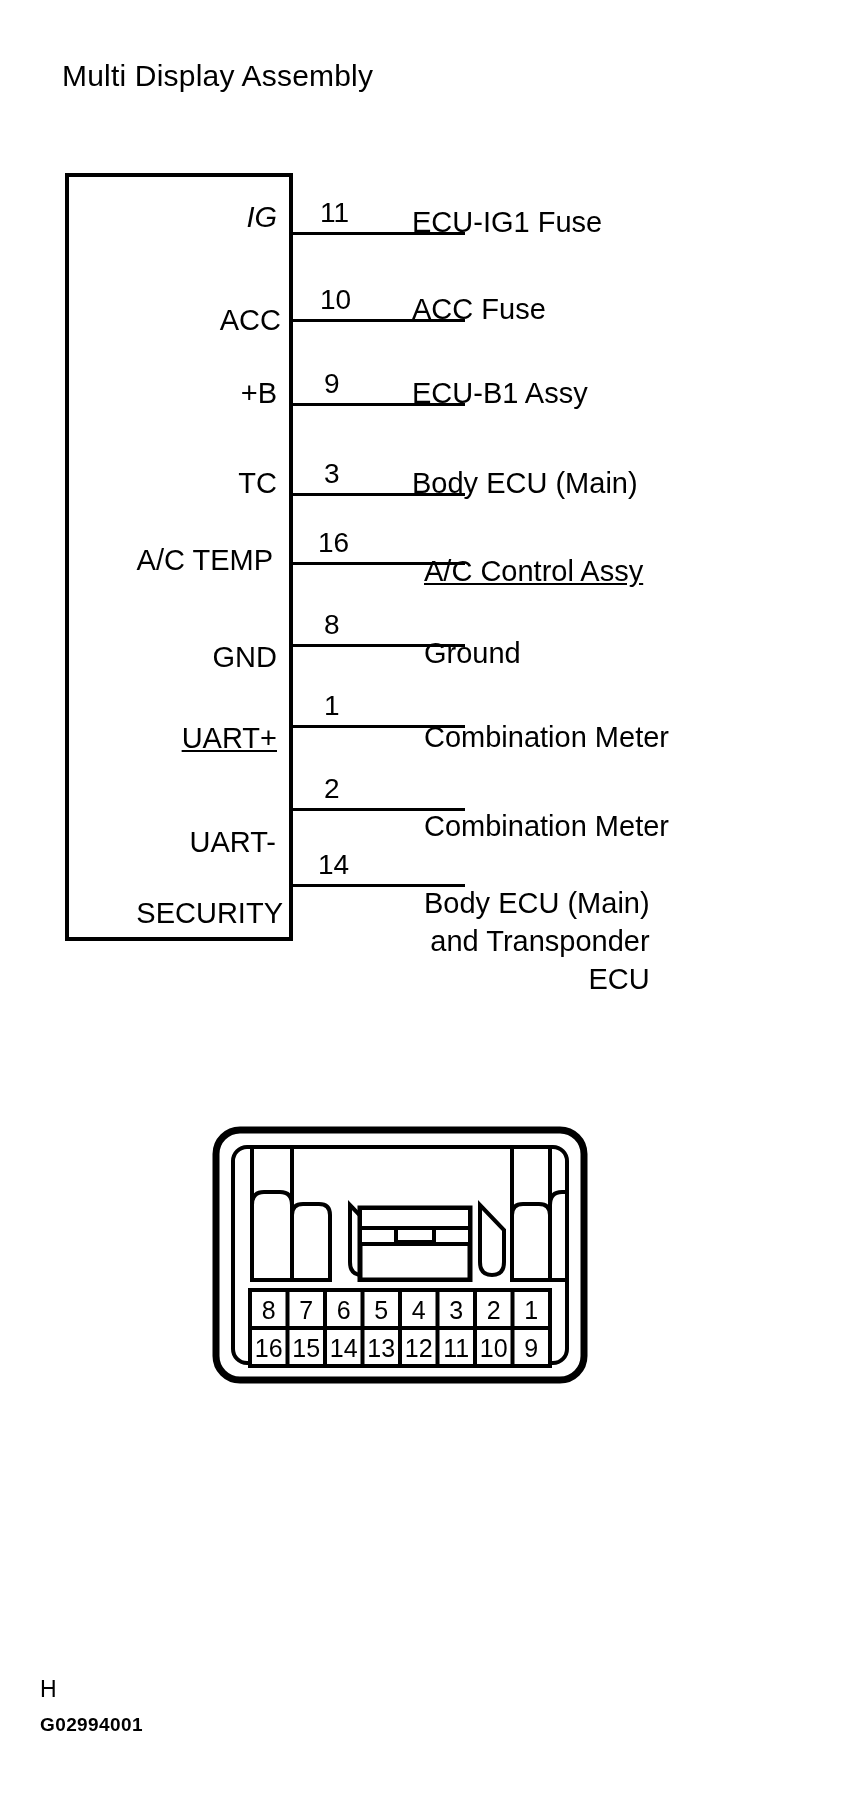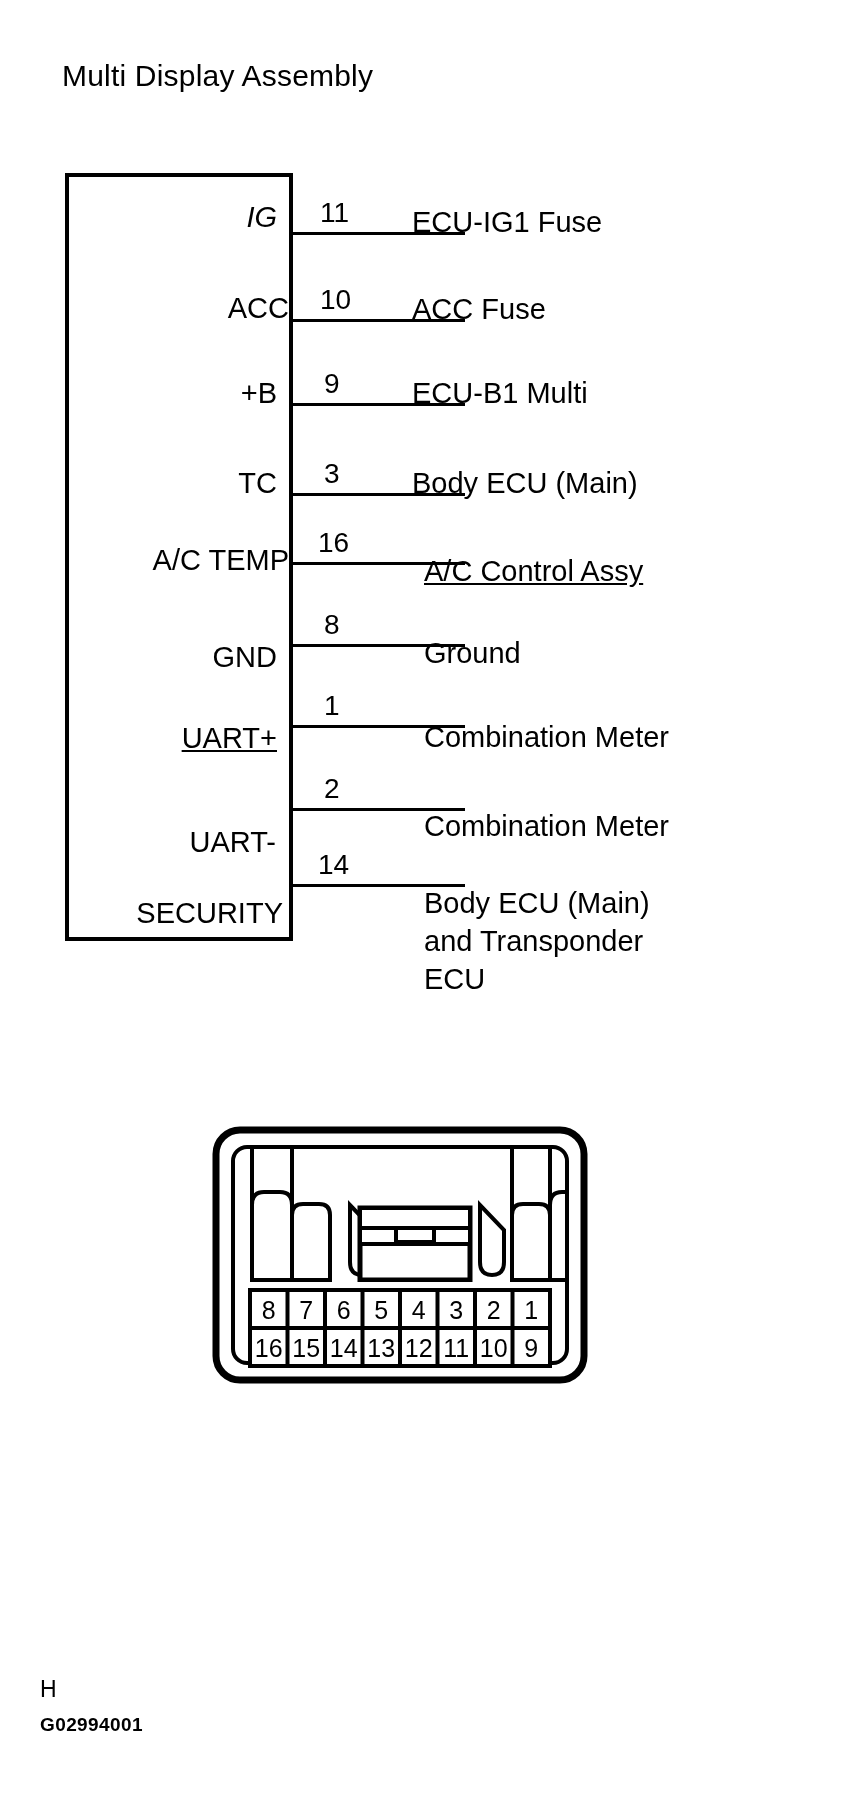--- a/index.html
+++ b/index.html
@@ -67,20 +67,21 @@
     font-size: 28px;
     line-height: 30px;
     white-space: nowrap;
     transform: translateY(-100%);
   }
   .dest {
     position: absolute;
     font-size: 29px;
     line-height: 38px;
     white-space: nowrap;
+    text-align: right;
   }
   .dest.multiline { white-space: pre-line; }
 
   
   #connector {
     position: absolute;
     left: 200px;
     top: 1120px;
     width: 400px;
     height: 270px;
@@ -106,41 +107,41 @@
 </style>
 </head>
 <body>
 
 <div id="page">
 
   <div id="title">Multi Display Assembly</div>
 
   <div id="ecu-block">
     <div class="term-name" style="top:40px;  padding-right:12px;font-style:italic;">IG</div>
-    <div class="term-name" style="top:131px; padding-right:0;">ACC</div>
+    <div class="term-name" style="top:143px; padding-right:8px;">ACC</div>
     <div class="term-name" style="top:216px; padding-right:12px;">+B</div>
     <div class="term-name" style="top:306px; padding-right:12px;">TC</div>
-    <div class="term-name" style="top:383px; padding-right:0px;">A/C TEMP</div>
+    <div class="term-name" style="top:383px; padding-right:16px;">A/C TEMP</div>
     <div class="term-name" style="top:480px; padding-right:12px;">GND</div>
     <div class="term-name" style="top:561px; padding-right:12px;text-decoration:underline;">UART+</div>
     <div class="term-name" style="top:633px; padding-right:13px;margin-top:32px;">UART-</div>
     <div class="term-name" style="top:736px; padding-right:6px;">SECURITY</div>
   </div>
 
   <div class="lead" style="top:232px;"></div>
   <div class="pin-no" style="left:320px; top:228px;">11</div>
   <div class="dest" style="left:412px; top:203px;">ECU-IG1  Fuse</div>
 
   <div class="lead" style="top:319px;"></div>
   <div class="pin-no" style="left:320px; top:315px;">10</div>
   <div class="dest" style="left:412px; top:290px;">ACC Fuse</div>
 
   <div class="lead" style="top:403px;"></div>
   <div class="pin-no" style="left:324px; top:399px;">9</div>
-  <div class="dest" style="left:412px; top:374px;">ECU-B1  Multi</div>
+  <div class="dest" style="left:412px; top:374px;">ECU-B1  Assy</div>
 
   <div class="lead" style="top:493px;"></div>
   <div class="pin-no" style="left:324px; top:489px;">3</div>
   <div class="dest" style="left:412px; top:464px;">Body ECU (Main)</div>
 
   <div class="lead" style="top:562px;"></div>
   <div class="pin-no" style="left:318px; top:558px;">16</div>
   <div class="dest" style="left:424px; top:552px;text-decoration:underline;">A/C Control Assy</div>
 
   <div class="lead" style="top:644px;"></div>

